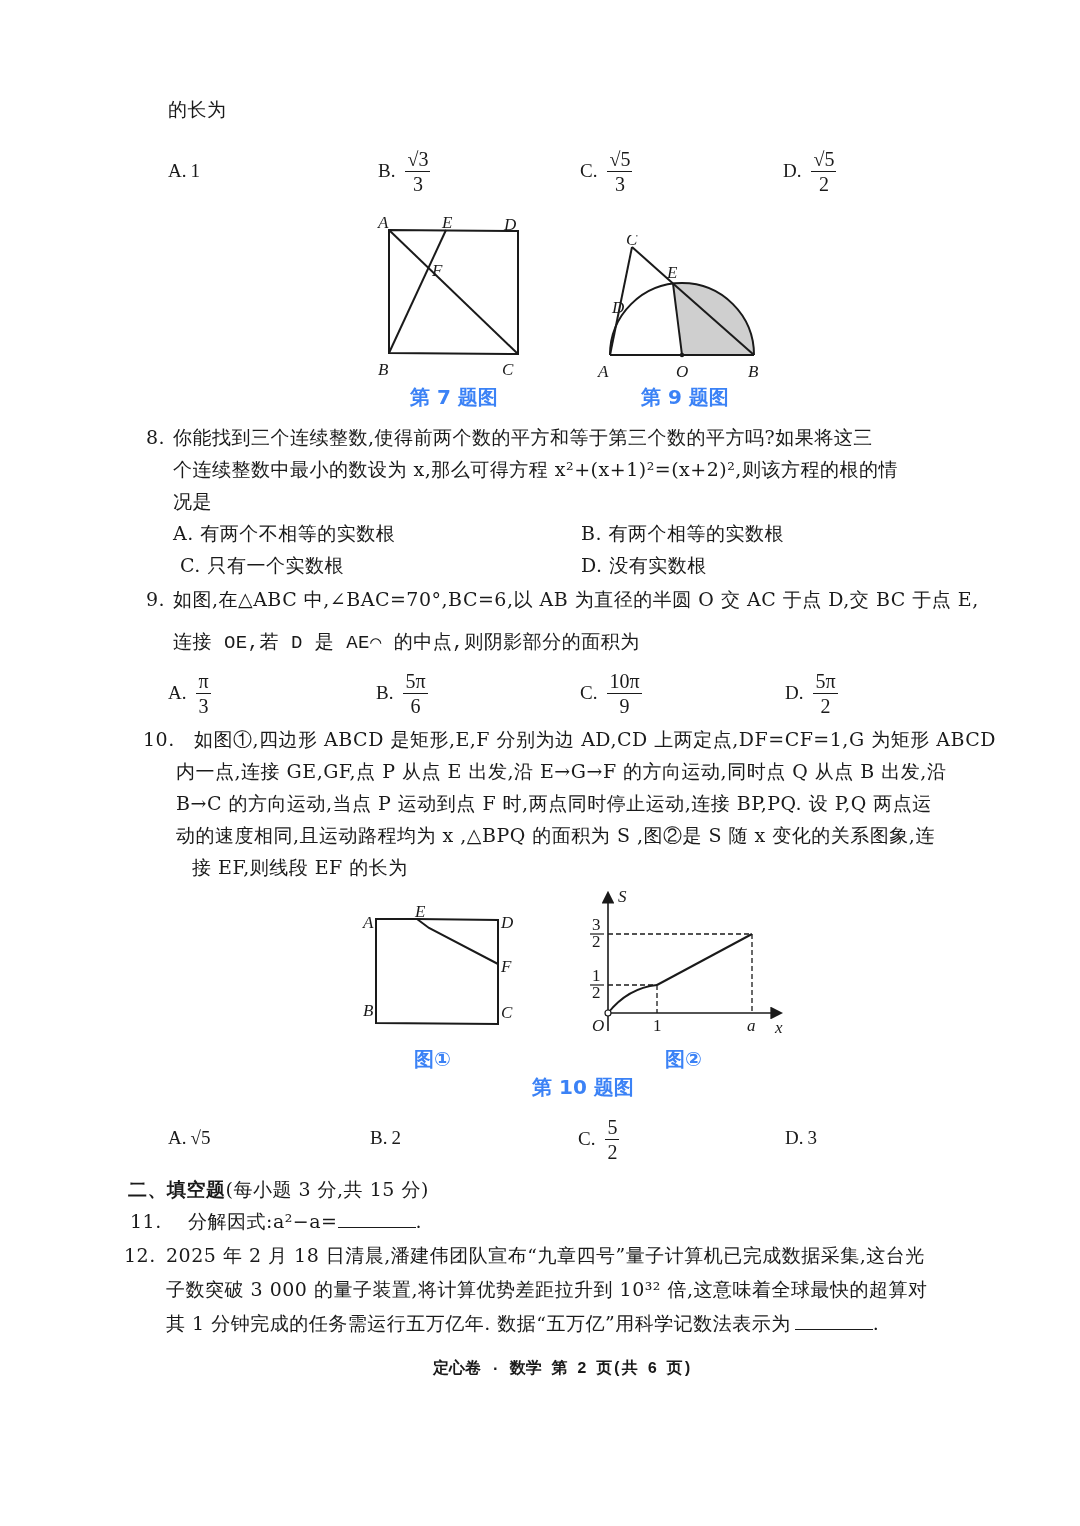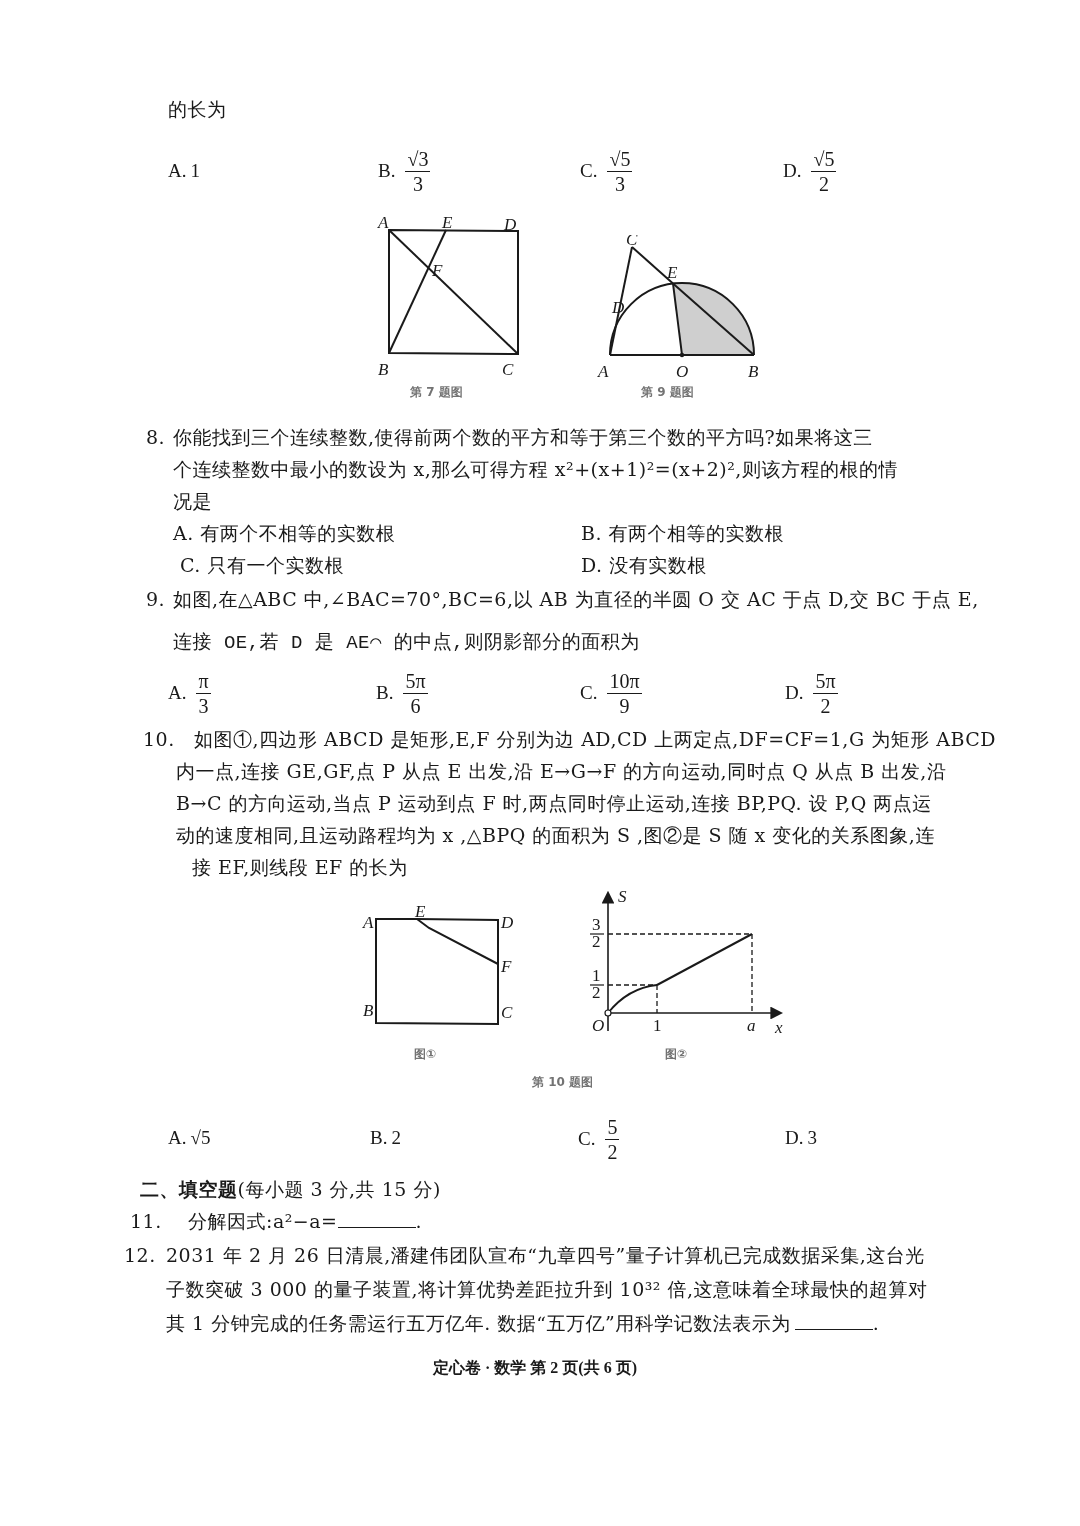--- a/index.html
+++ b/index.html
@@ -6,24 +6,24 @@
   body { width: 1080px; height: 1526px; position: relative; overflow: hidden;
          font-family: "DejaVu Serif", "Liberation Serif", serif; color: #1a1a1a; }
   .abs { position: absolute; }
   .txt { font-size: 19px; line-height: 34px; white-space: nowrap; letter-spacing: 0.5px; }
   .frac { display: inline-flex; flex-direction: column; align-items: center; vertical-align: middle;
           font-family: "Liberation Serif", serif; font-size: 20px; line-height: 22px; margin-left: 6px; }
   .frac .num { border-bottom: 1.5px solid #1a1a1a; padding: 0 2px 1px 2px; }
   .frac .den { padding-top: 1px; }
   .opt { font-size: 19px; font-family: "Liberation Serif", "DejaVu Serif", serif; display: flex; align-items: center; }
   .opt .lbl { margin-right: 4px; }
-  .cap { font-size: 12px; font-family: "DejaVu Sans", sans-serif; font-weight: bold; color: #737373; }
+  .cap { font-size: 20px; font-family: "DejaVu Sans", sans-serif; font-weight: bold; color: #3b82f6; }
   .blank { display: inline-block; border-bottom: 1.5px solid #1a1a1a; width: 78px; height: 22px; vertical-align: baseline; }
   .sect { font-weight: bold; font-family: "DejaVu Sans", sans-serif; }
-  .footer { font-size: 16px; font-weight: bold; font-family: Liberation Serif, serif; }
+  .footer { font-size: 16px; font-weight: bold; font-family: Liberation Mono, monospace; }
   svg text { font-family: "Liberation Serif", serif; font-style: italic; font-size: 17px; fill: #1a1a1a; }
   svg text.up { font-style: normal; }
 </style>
 </head>
 <body>
 
 <div class="abs txt" style="left:168px; top:92px;">的长为</div>
 
 <div class="abs opt" style="left:168px; top:148px; height:46px;">
   <span class="lbl">A.</span>
@@ -204,29 +204,29 @@
   <span class="frac">
       <span class="num">5</span>
       <span class="den">2</span>
     </span>
 </div>
 <div class="abs opt" style="left:785px; top:1120px; height:36px;">
   <span class="lbl">D.</span>
   <span>3</span>
 </div>
 
-<div class="abs txt" style="left:128px; top:1172px;margin-left:12px;">
+<div class="abs txt" style="left:128px; top:1172px;">
   <span class="sect">二、填空题</span><span>(每小题 3 分,共 15 分)</span>
 </div>
 
 <div class="abs txt" style="left:130px; top:1204px;">11.</div>
 <div class="abs txt" style="left:188px; top:1204px;">
   <span>分解因式:a²−a=</span><span class="blank"></span><span>.</span>
 </div>
 
 <div class="abs txt" style="left:124px; top:1238px;">12.</div>
-<div class="abs txt" style="left:166px; top:1238px;">2031 年 2 月 26 日清晨,潘建伟团队宣布“九章四号”量子计算机已完成数据采集,这台光</div>
+<div class="abs txt" style="left:166px; top:1238px;">2025 年 2 月 18 日清晨,潘建伟团队宣布“九章四号”量子计算机已完成数据采集,这台光</div>
 <div class="abs txt" style="left:166px; top:1272px;">子数突破 3 000 的量子装置,将计算优势差距拉升到 10³² 倍,这意味着全球最快的超算对</div>
 <div class="abs txt" style="left:166px; top:1306px;">
   <span>其 1 分钟完成的任务需运行五万亿年. 数据“五万亿”用科学记数法表示为</span><span class="blank" style="margin-left:4px;"></span><span>.</span>
 </div>
 
 <div class="abs footer" style="left:433px; top:1358px;">定心卷 · 数学   第 2 页(共 6 页)</div>
 
 </body></html>

